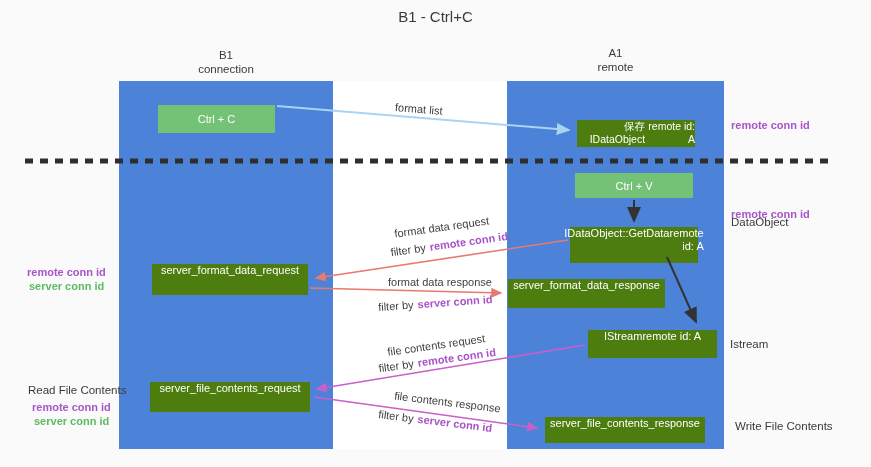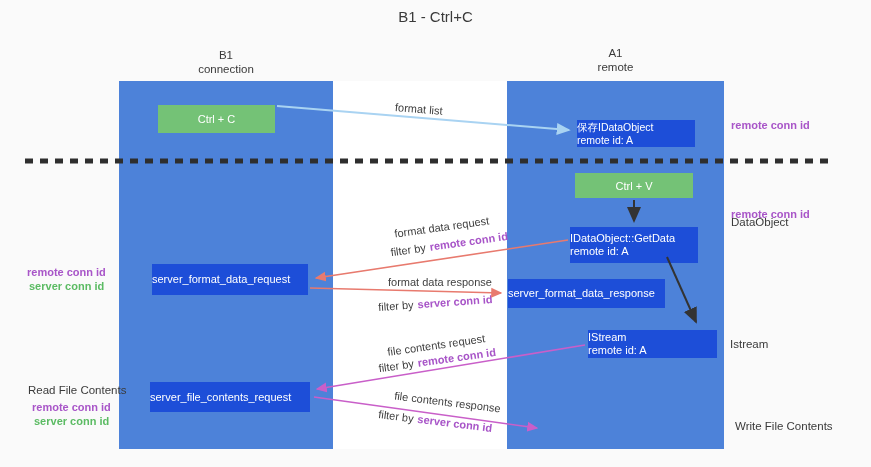--- a/index.html
+++ b/index.html
@@ -14,22 +14,22 @@
   .title {
     top:6px; left:0; width:871px; text-align:center;
     font-size:15px; line-height:21px; color:#3a3a3a;
   }
   .lane { background:#4d82d9; }
   .gap-strip { background:#ffffff; }
   .lane-hdr {
     text-align:center; font-size:11.5px; line-height:14px; color:#3a3a3a;
   }
   .node {
-    background:#1d4ed8; color:#ffffff; text-align:left;
-    display:flex; flex-direction:column; justify-content:center;
+    background:#4d7c0f; color:#ffffff; text-align:right;
+    display:flex; flex-direction:row; justify-content:center;
     font-size:11px; line-height:13px;
   }
   .keybox {
     background:#74c276; color:#ffffff; text-align:center;
     display:flex; align-items:center; justify-content:center;
     font-size:11px;
   }
   .flow-label {
     font-size:11px; color:#3f3f3f; white-space:nowrap;
     transform-origin:center center;
@@ -84,20 +84,23 @@
     <div>remote id: A</div>
   </div>
   <div class="abs node boxlayer" style="left:152px; top:264px; width:156px; height:31px;">
     <span>server_format_data_request</span>
   </div>
   <div class="abs node boxlayer" style="left:508px; top:279px; width:157px; height:29px;">
     <span>server_format_data_response</span>
   </div>
   <div class="abs node boxlayer" style="left:150px; top:382px; width:160px; height:30px;">
     <span>server_file_contents_request</span>
+  </div>
+  <div class="abs node boxlayer" style="left:545px; top:417px; width:160px; height:26px;">
+    <span>server_file_contents_response</span>
   </div>
 
   <div class="abs flow-label" style="left:395px; top:103px; transform:rotate(4.5deg);">format list</div>
 
   <div class="abs flow-label" style="left:394px; top:221px; transform:rotate(-8deg);">format data request</div>
   <div class="abs flow-label" style="left:390px; top:238px; transform:rotate(-8deg);">
     <span class="filter-prefix">filter by</span><span class="purple">remote conn id</span>
   </div>
 
   <div class="abs flow-label" style="left:388px; top:276px;">format data response</div>

